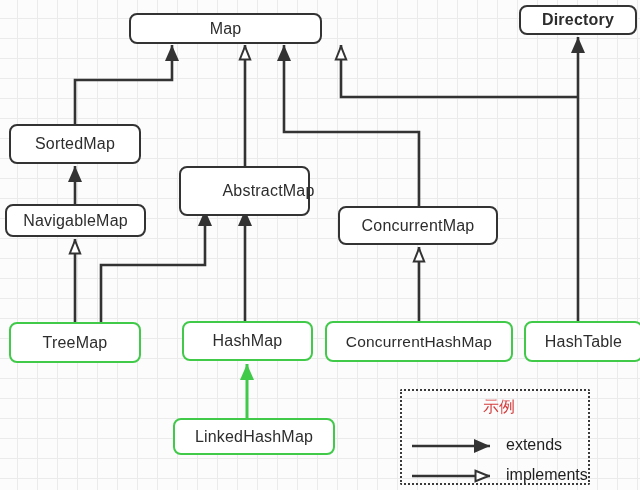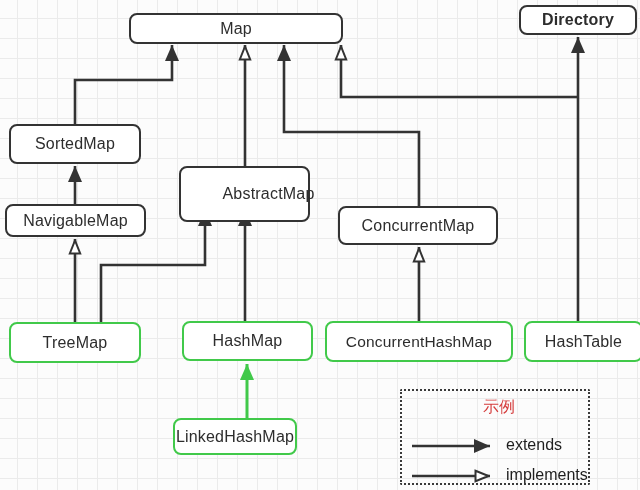--- a/index.html
+++ b/index.html
@@ -35,31 +35,31 @@
     box-sizing:border-box;
     display:flex;align-items:center;justify-content:center;
     background:#ffffff;
     border:2.5px solid var(--node-border,#333);
     border-radius:8px;
     font-size:16px;color:var(--text,#2d2d2d);
     letter-spacing:.2px;
     white-space:nowrap;
   }
   .node.green{border-color:var(--green,#41c94a);}
-  .n-map{left:129px;top:13px;width:214px;height:31px;}
+  .n-map{left:129px;top:13px;width:193px;height:31px;}
   .n-directory{left:519px;top:5px;width:118px;height:30px;font-weight:bold;}
   .n-sortedmap{left:9px;top:124px;width:132px;height:40px;}
   .n-navigablemap{left:5px;top:204px;width:141px;height:33px;}
-  .n-abstractmap{left:179px;top:166px;width:131px;height:56px;padding-left:48px;}
+  .n-abstractmap{left:179px;top:166px;width:131px;height:50px;padding-left:48px;}
   .n-concurrentmap{left:338px;top:206px;width:160px;height:39px;}
   .n-treemap{left:9px;top:322px;width:132px;height:41px;}
   .n-hashmap{left:182px;top:321px;width:131px;height:40px;}
   .n-concurrenthashmap{left:325px;top:321px;width:188px;height:41px;font-size:15.5px;}
   .n-hashtable{left:524px;top:321px;width:119px;height:41px;}
-  .n-linkedhashmap{left:173px;top:418px;width:124px;height:37px;}
+  .n-linkedhashmap{left:173px;top:418px;width:162px;height:37px;}
   .legend{
     position:absolute;left:400px;top:389px;width:190px;height:96px;
     box-sizing:border-box;
     border:2px dotted #3a3a3a;
     border-radius:2px;
     padding:4px 0 0 8px;
   }
   .legend-title{
     text-align:center;
     color:var(--legend-red,#d43a3a);

